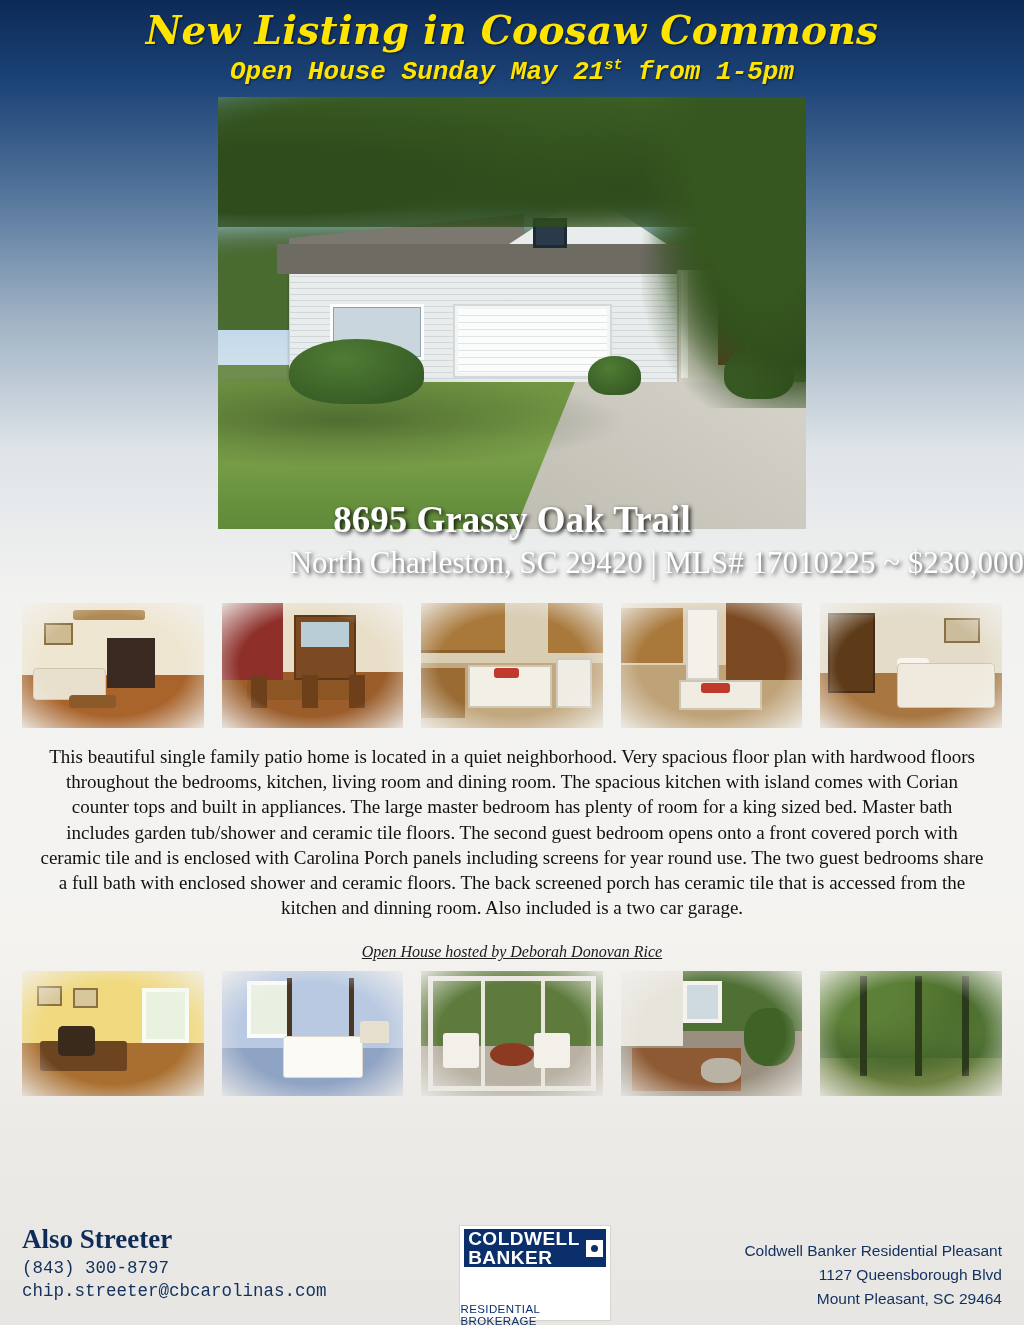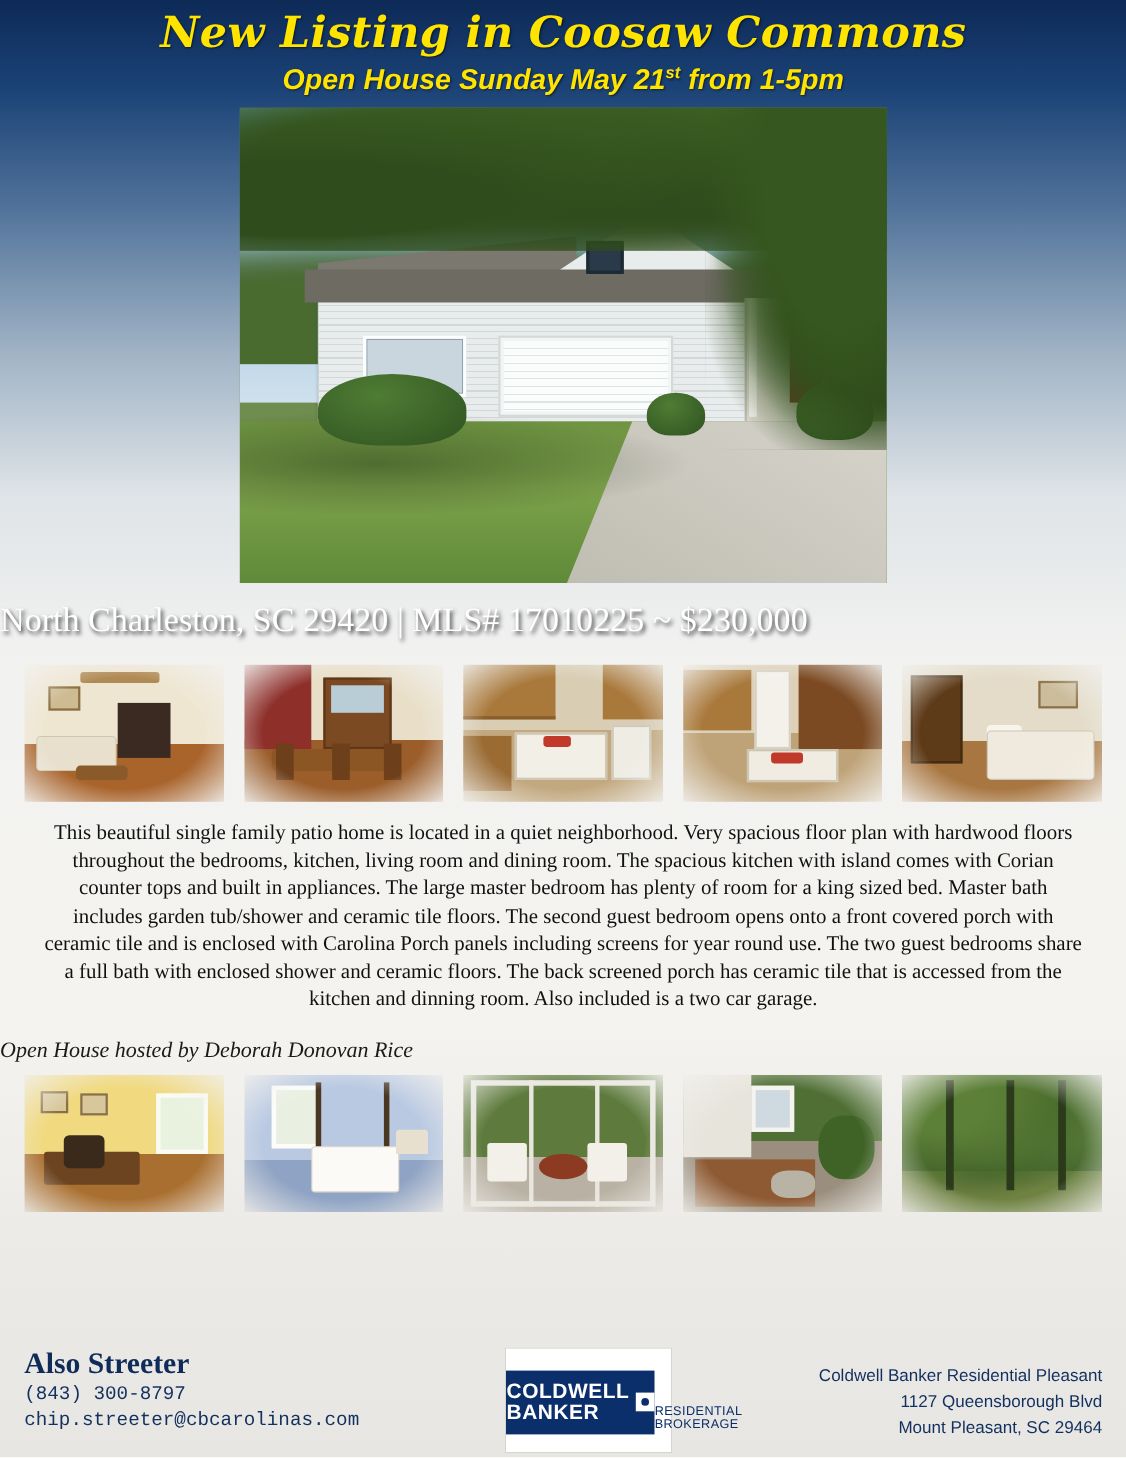--- a/index.html
+++ b/index.html
@@ -24,21 +24,21 @@
     font-family: "DejaVu Serif", serif;
     font-style: italic;
     font-weight: bold;
     font-size: 39px;
     color: #ffe400;
     letter-spacing: 0.3px;
     text-shadow: 1px 1px 2px rgba(0,0,0,0.55);
     line-height: 1.1;
   }
   .header h2 {
-    font-family: Liberation Sans, sans-serif;
+    font-family: Liberation Mono, monospace;
     font-style: italic;
     font-weight: bold;
     font-size: 26px;
     color: #ffe400;
     margin-top: 5px;
     text-shadow: 1px 1px 2px rgba(0,0,0,0.55);
   }
   .header h2 sup { font-size: 15px; }
 
   
@@ -176,21 +176,21 @@
     position:absolute;
     left:0; right:0; bottom:-12px;
     text-align:center;
     font-family: "Liberation Serif", serif;
     font-weight: bold;
     font-size: 37px;
     color:#ffffff;
     text-shadow: 2px 2px 4px rgba(0,0,0,0.85);
   }
   .addr-line2 {
-    text-align:left;
+    text-align:right;
     font-family: "Liberation Serif", serif;
     font-size: 31px;
     color:#ffffff;
     text-shadow: 2px 2px 4px rgba(0,0,0,0.75);
     margin-top: 16px;
   }
 
   
   .strip {
     display:flex;
@@ -298,24 +298,26 @@
   .desc {
     margin: 16px 40px 0 40px;
     text-align: center;
     font-family: "Liberation Serif", serif;
     font-size: 19px;
     line-height: 1.33;
     color: #111111;
   }
   .hosted {
     margin-top: 22px;
+    text-align:center;
     font-family: "Liberation Serif", serif;
     font-style: italic;
-    font-size: 20px;
+    font-size: 16px;
     color: #1a1a1a;
+    text-decoration: underline;
   }
 
   
   .footer {
     position:absolute;
     left:0; right:0; bottom:0;
     height: 110px;
     padding: 10px 22px 0 22px;
     display:flex;
     align-items:flex-start;
@@ -334,21 +336,21 @@
     font-size: 17.5px;
     color:#13315f;
     margin-top: 3px;
   }
   .logo {
     width: 152px;
     height: 96px;
     background:#ffffff;
     border:1px solid #d7d4cd;
     display:flex;
-    flex-direction:row;
+    flex-direction:column;
     align-items:center;
     justify-content:flex-start;
   }
   .logo .badge {
     width: 142px;
     height: 58px;
     background:#0b2f6b;
     display:flex;
     align-items:center;
     justify-content:center;
@@ -416,20 +418,21 @@
       <div class="lawn"></div>
       <div class="drive"></div>
       <div class="shadow"></div>
       <div class="shrub s1"></div>
       <div class="shrub s2"></div>
       <div class="shrub s3"></div>
       <div class="canopy"></div>
       <div class="treeright"></div>
       <div class="hero-fade"></div>
     </div>
+    <div class="addr-line1">8695 Grassy Oak Trail</div>
   </div>
 
   <div class="addr-line2">North Charleston, SC 29420 | MLS# 17010225 ~ $230,000</div>
 
   <div class="strip top">
     <div class="thumb t-living">
       <div class="inner">
         <div class="fan"></div>
         <div class="pic"></div>
         <div class="fp"></div>

